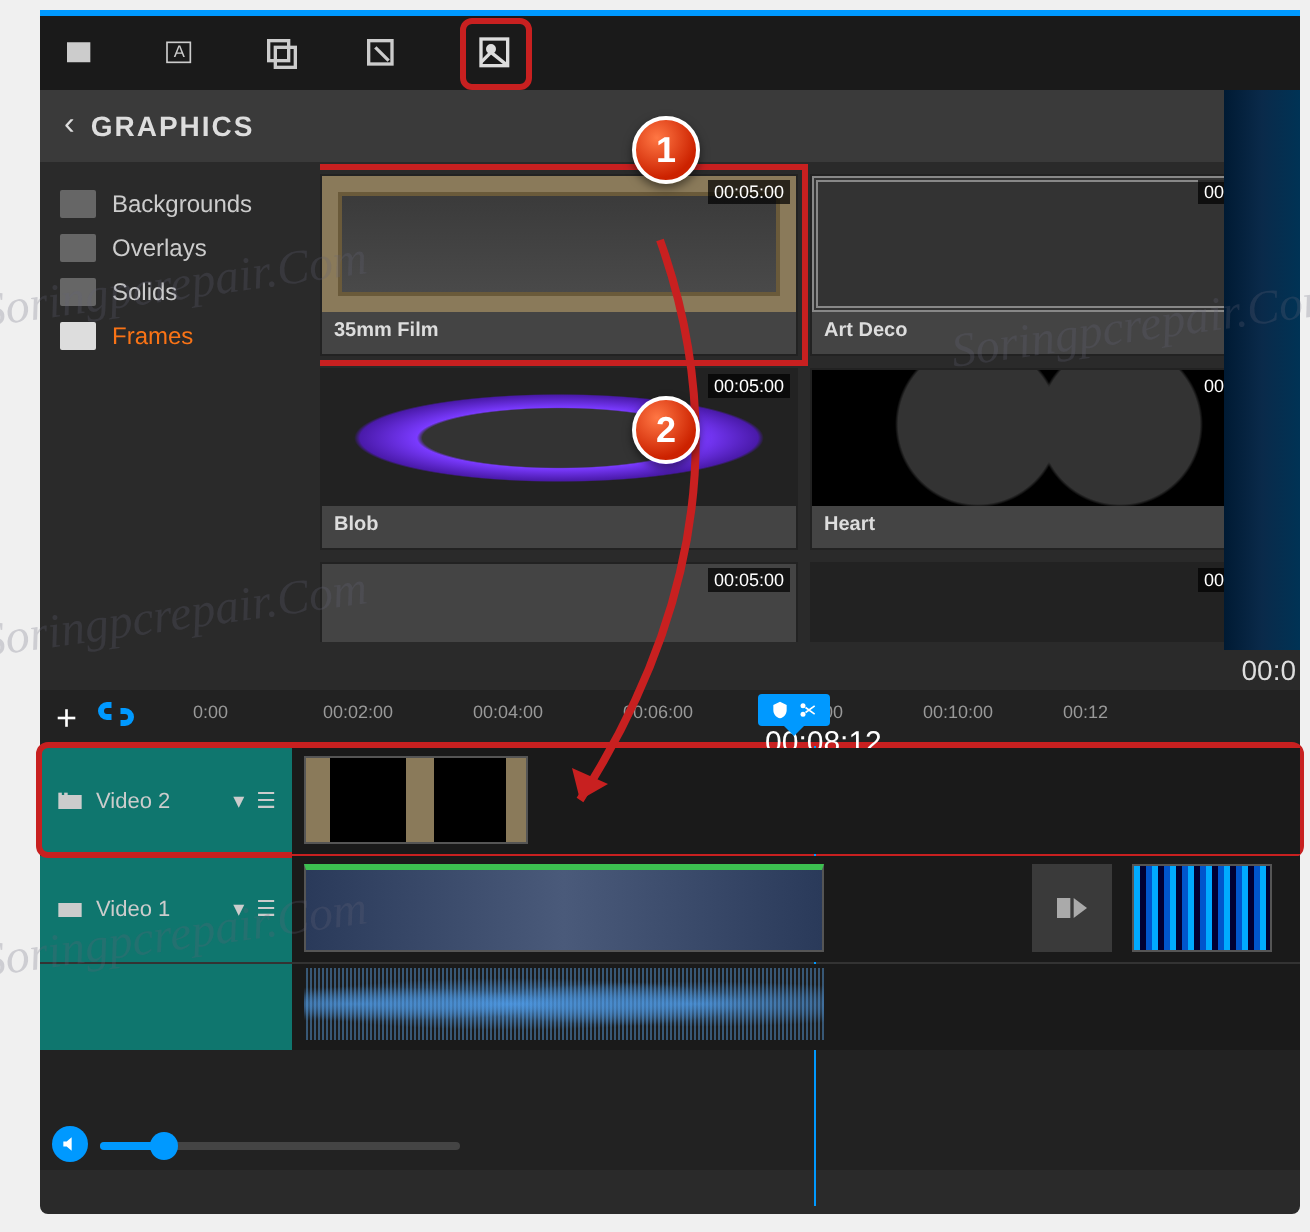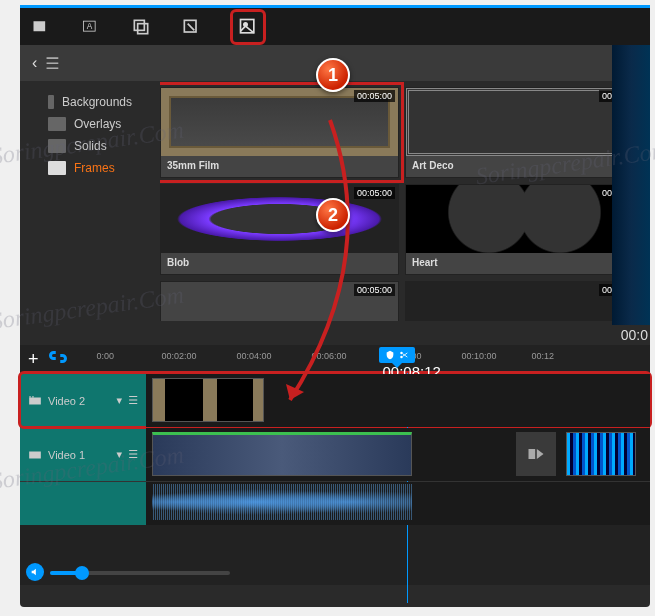--- a/index.html
+++ b/index.html
@@ -7,21 +7,21 @@
 .app { position: absolute; top: 5px; left: 20px; width: 630px; height: 602px; background: #2a2a2a; border-radius: 4px; }
 .topbar { height: 40px; background: #1a1a1a; border-top: 3px solid #0099ff; display: flex; align-items: center; padding: 0 10px; gap: 28px; }
 .topbar .icon { width: 22px; height: 22px; display: flex; align-items: center; justify-content: center; color: #ccc; }
 .topbar .icon svg { width: 20px; height: 20px; }
 .tab-highlight { border: 3px solid #c82020; border-radius: 6px; padding: 4px; }
 .panel-header { height: 36px; background: #3a3a3a; display: flex; align-items: center; padding: 0 12px; color: #ddd; }
 .panel-header .back { font-size: 16px; margin-right: 8px; }
 .panel-header .title { font-size: 14px; font-weight: bold; letter-spacing: 1px; flex: 1; }
 .panel-header .menu { color: #aaa; }
 .browser { display: flex; height: 240px; }
-.folder-list { width: 140px; padding: 10px 26px; }
+.folder-list { width: 140px; padding: 10px 8px; }
 .folder-item { display: flex; align-items: center; gap: 8px; padding: 4px 2px; color: #ccc; font-size: 12px; }
 .folder-item .ficon { width: 18px; height: 14px; background: #666; border-radius: 1px; }
 .folder-item.active .ficon { background: #ddd; }
 .folder-item.active { color: #f97316; }
 .grid { flex: 1; display: grid; grid-template-columns: 1fr 1fr; gap: 6px; padding: 6px 6px 6px 0; overflow: hidden; }
 .gitem { position: relative; background: #444; border: 1px solid #222; }
 .gitem .thumb { width: 100%; height: 68px; display: flex; align-items: center; justify-content: center; }
 .gitem .dur { position: absolute; top: 2px; right: 3px; background: rgba(0,0,0,0.7); color: #fff; font-size: 9px; padding: 1px 3px; }
 .gitem .label { color: #ddd; font-size: 10px; padding: 4px 6px 6px; font-weight: bold; }
 .gitem.sel { outline: 3px solid #c82020; outline-offset: 2px; }
@@ -98,20 +98,21 @@
             <rect x="3" y="3" width="16" height="16"></rect>
             <circle cx="9" cy="9" r="2" fill="#ddd"></circle>
             <path d="M3 17l6-6 10 8"></path>
           </svg>
         </span>
     </span>
   </div>
 
   <div class="panel-header">
     <span class="back">‹</span>
+    <span class="title">GRAPHICS</span>
     <span class="menu">☰</span>
   </div>
 
   <div class="browser">
     <div class="folder-list">
       <div class="folder-item">
           <span class="ficon"></span>
           <span>Backgrounds</span>
         </div>
       <div class="folder-item">

